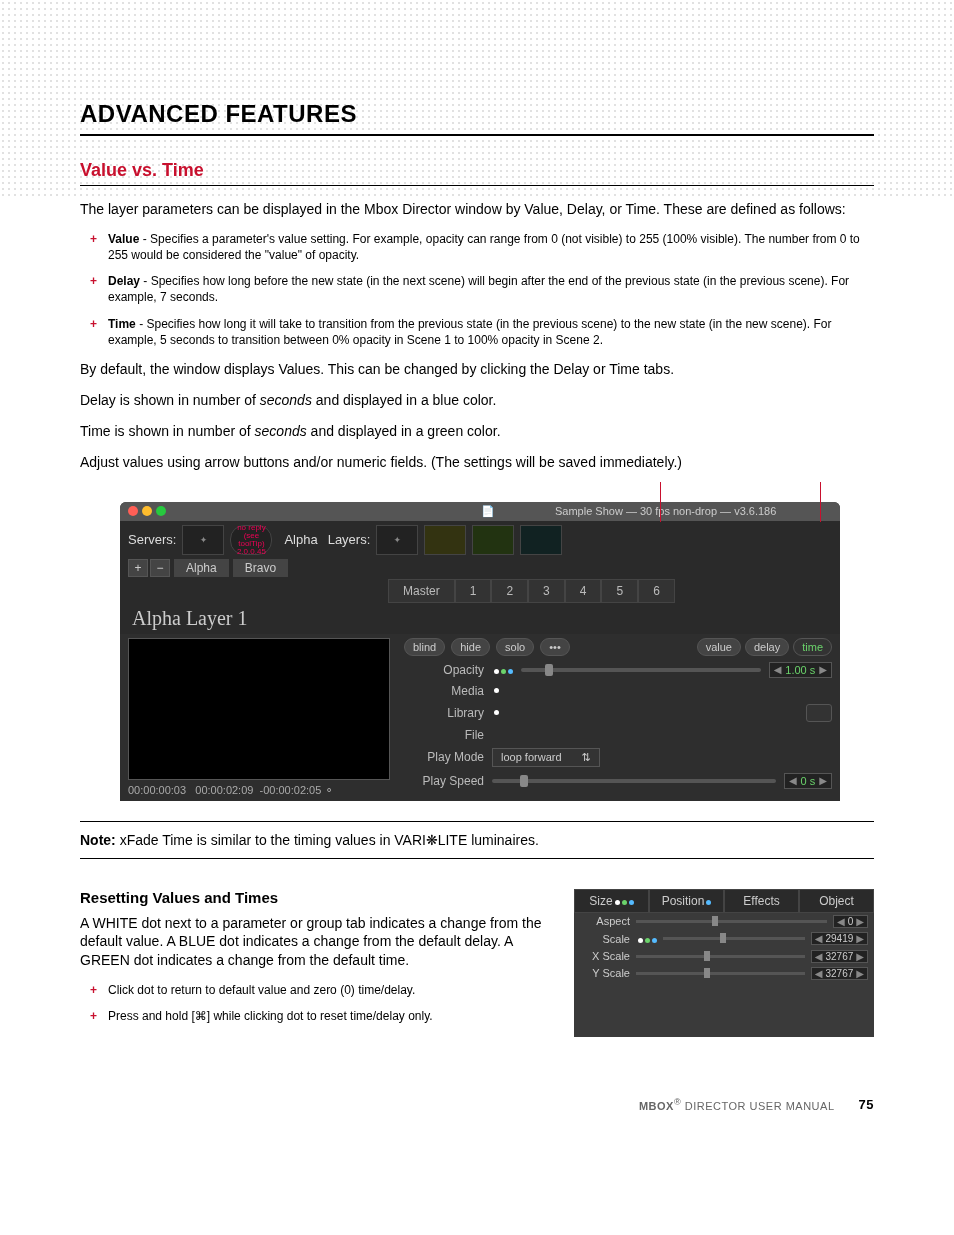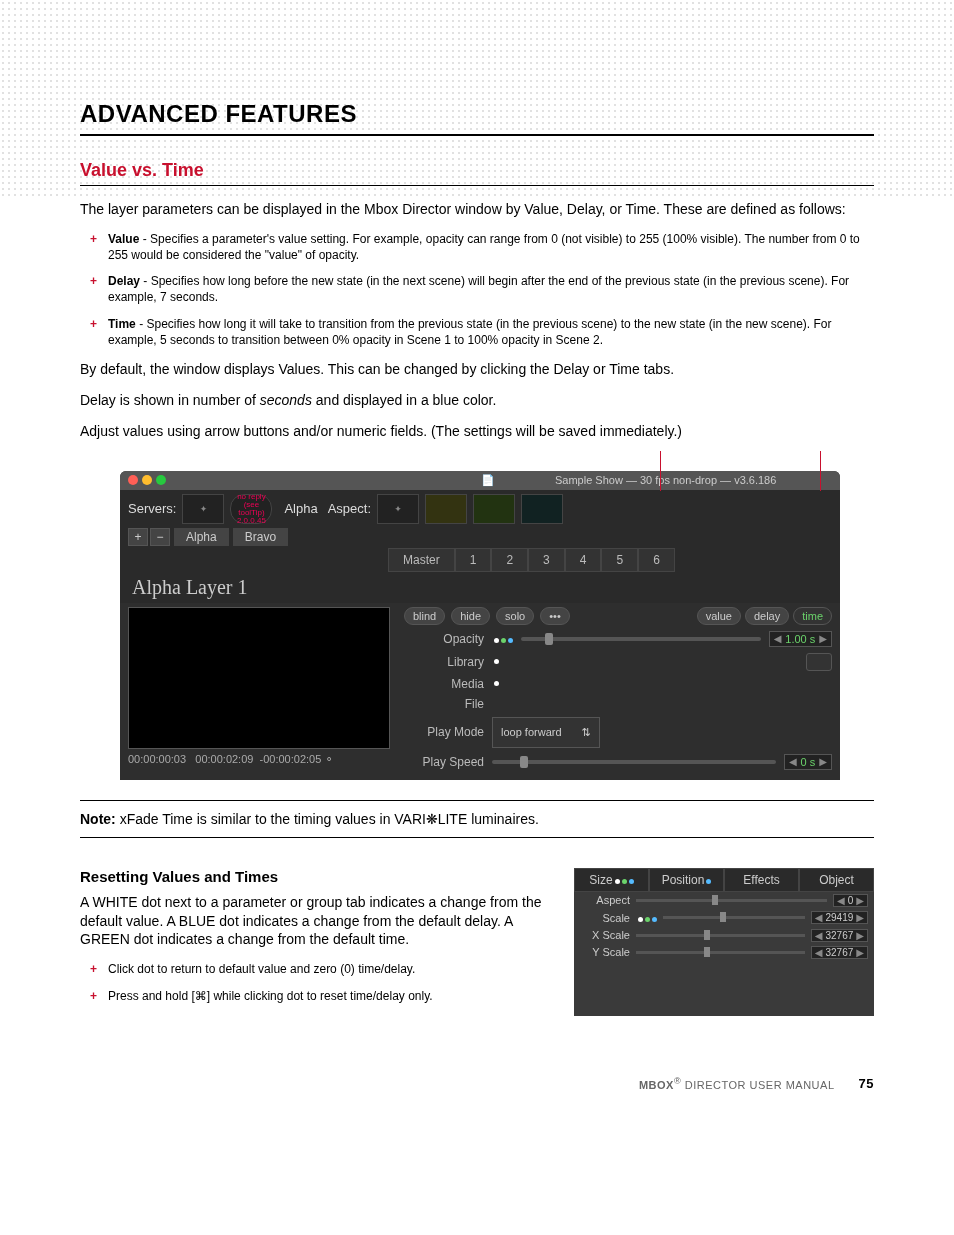--- a/index.html
+++ b/index.html
@@ -165,21 +165,21 @@
   .btns { display:flex; gap:6px; }
   .sbtn { padding:2px 8px; background:#444; border:1px solid #555; font-size:11px; color:#ccc; border-radius:9px; }
   .vdt { margin-left:auto; display:flex; gap:4px; }
   .vdt .sbtn.active { color: #6bd36b; background:#333; }
   .label-r { width:80px; text-align:right; font-size:12px; }
   .slider { flex:1; height:4px; background:#555; position:relative; border-radius:2px; }
   .slider::after { content:""; position:absolute; top:-4px; left:10%; width:8px;height:12px;background:#888;border-radius:2px; }
   .field-box { display:flex; align-items:center; background:#222; border:1px solid #555; padding:1px 4px; font-size:11px; color:#9e9; gap:4px; }
   .field-box.green { color: #6bd36b; }
   .arrow { color:#888; font-size:10px; }
-  .dropdown { background:#333; border:1px solid #555; padding:8px 8px; font-size:11px; color:#ccc; display:flex; align-items:center; gap:20px; }
+  .dropdown { background:#333; border:1px solid #555; padding:2px 8px; font-size:11px; color:#ccc; display:flex; align-items:center; gap:20px; }
   .eye-btn { width:24px; height:16px; background:#333; border:1px solid #555; border-radius:3px; }
   .note-section {
     border-top: 1px solid #000;
     border-bottom: 1px solid #000;
     padding: 10px 0;
     margin: 20px 0 30px 0;
     font-size: 14px;
   }
   h3.minor-title {
     font-size: 15px;
@@ -242,20 +242,21 @@
   <p class="body">The layer parameters can be displayed in the Mbox Director window by Value, Delay, or Time. These are defined as follows:</p>
 
   <ul class="plus-list">
     <li><span class="bold">Value</span><span> - Specifies a parameter's value setting. For example, opacity can range from 0 (not visible) to 255 (100% visible). The number from 0 to 255 would be considered the "value" of opacity.</span></li>
     <li><span class="bold">Delay</span><span> - Specifies how long before the new state (in the next scene) will begin after the end of the previous state (in the previous scene). For example, 7 seconds.</span></li>
     <li><span class="bold">Time</span><span> - Specifies how long it will take to transition from the previous state (in the previous scene) to the new state (in the new scene). For example, 5 seconds to transition between 0% opacity in Scene 1 to 100% opacity in Scene 2.</span></li>
   </ul>
 
   <p class="body">By default, the window displays Values. This can be changed by clicking the Delay or Time tabs.</p>
   <p class="body"><span>Delay is shown in number of </span><span class="italic">seconds</span><span> and displayed in a blue color.</span></p>
+  <p class="body"><span>Time is shown in number of </span><span class="italic">seconds</span><span> and displayed in a green color.</span></p>
   <p class="body">Adjust values using arrow buttons and/or numeric fields. (The settings will be saved immediately.)</p>
 
   <div class="figure-wrap">
     <div class="fig-line" style="left:540px;"></div>
     <div class="fig-line" style="left:700px;"></div>
     <div class="app-sshot">
       <div class="titlebar">
         <div class="traffic">
           <div class="dot r"></div>
           <div class="dot y"></div>
@@ -264,21 +265,21 @@
         <span style="margin:0 auto 0 260px;">📄</span>
         <span class="title-text" style="margin:0 auto 0 4px;">Sample Show   —   30 fps non-drop   —   v3.6.186</span>
       </div>
       <div class="toolbar">
         <span class="servers-label">Servers:</span>
         <div class="srv-box">✦</div>
         <div class="srv-box noreply">no reply
 (see toolTip)
 2.0.0.45</div>
         <span style="margin-left:6px;font-size:13px;">Alpha</span>
-        <span style="margin-left:4px;font-size:13px;">Aspect:</span>
+        <span style="margin-left:4px;font-size:13px;">Layers:</span>
         <div class="srv-box">✦</div>
         <div class="srv-box" style="background:#331;"></div>
         <div class="srv-box" style="background:#231;"></div>
         <div class="srv-box" style="background:#122;"></div>
       </div>
       <div class="tabs-row">
         <div class="plus-minus">
           <div class="pm-btn">+</div>
           <div class="pm-btn">−</div>
         </div>
@@ -323,28 +324,28 @@
             <div class="label-r">Opacity</div>
             <span><span class="dotind w"></span><span class="dotind gr"></span><span class="dotind bl"></span></span>
             <div class="slider"></div>
             <div class="field-box green">
                 <span class="arrow">◀</span>
                 <span>1.00 s</span>
                 <span class="arrow">▶</span>
               </div>
           </div>
           <div class="ctrl-row">
+            <div class="label-r">Media</div>
+            <span class="dotind w"></span>
+          </div>
+          <div class="ctrl-row">
             <div class="label-r">Library</div>
             <span class="dotind w"></span>
             <div style="flex:1"></div>
             <div class="eye-btn"></div>
-          </div>
-          <div class="ctrl-row">
-            <div class="label-r">Media</div>
-            <span class="dotind w"></span>
           </div>
           <div class="ctrl-row">
             <div class="label-r">File</div>
           </div>
           <div class="ctrl-row">
             <div class="label-r">Play Mode</div>
             <div class="dropdown">
                 <span>loop forward</span>
                 <span>⇅</span>
               </div>

